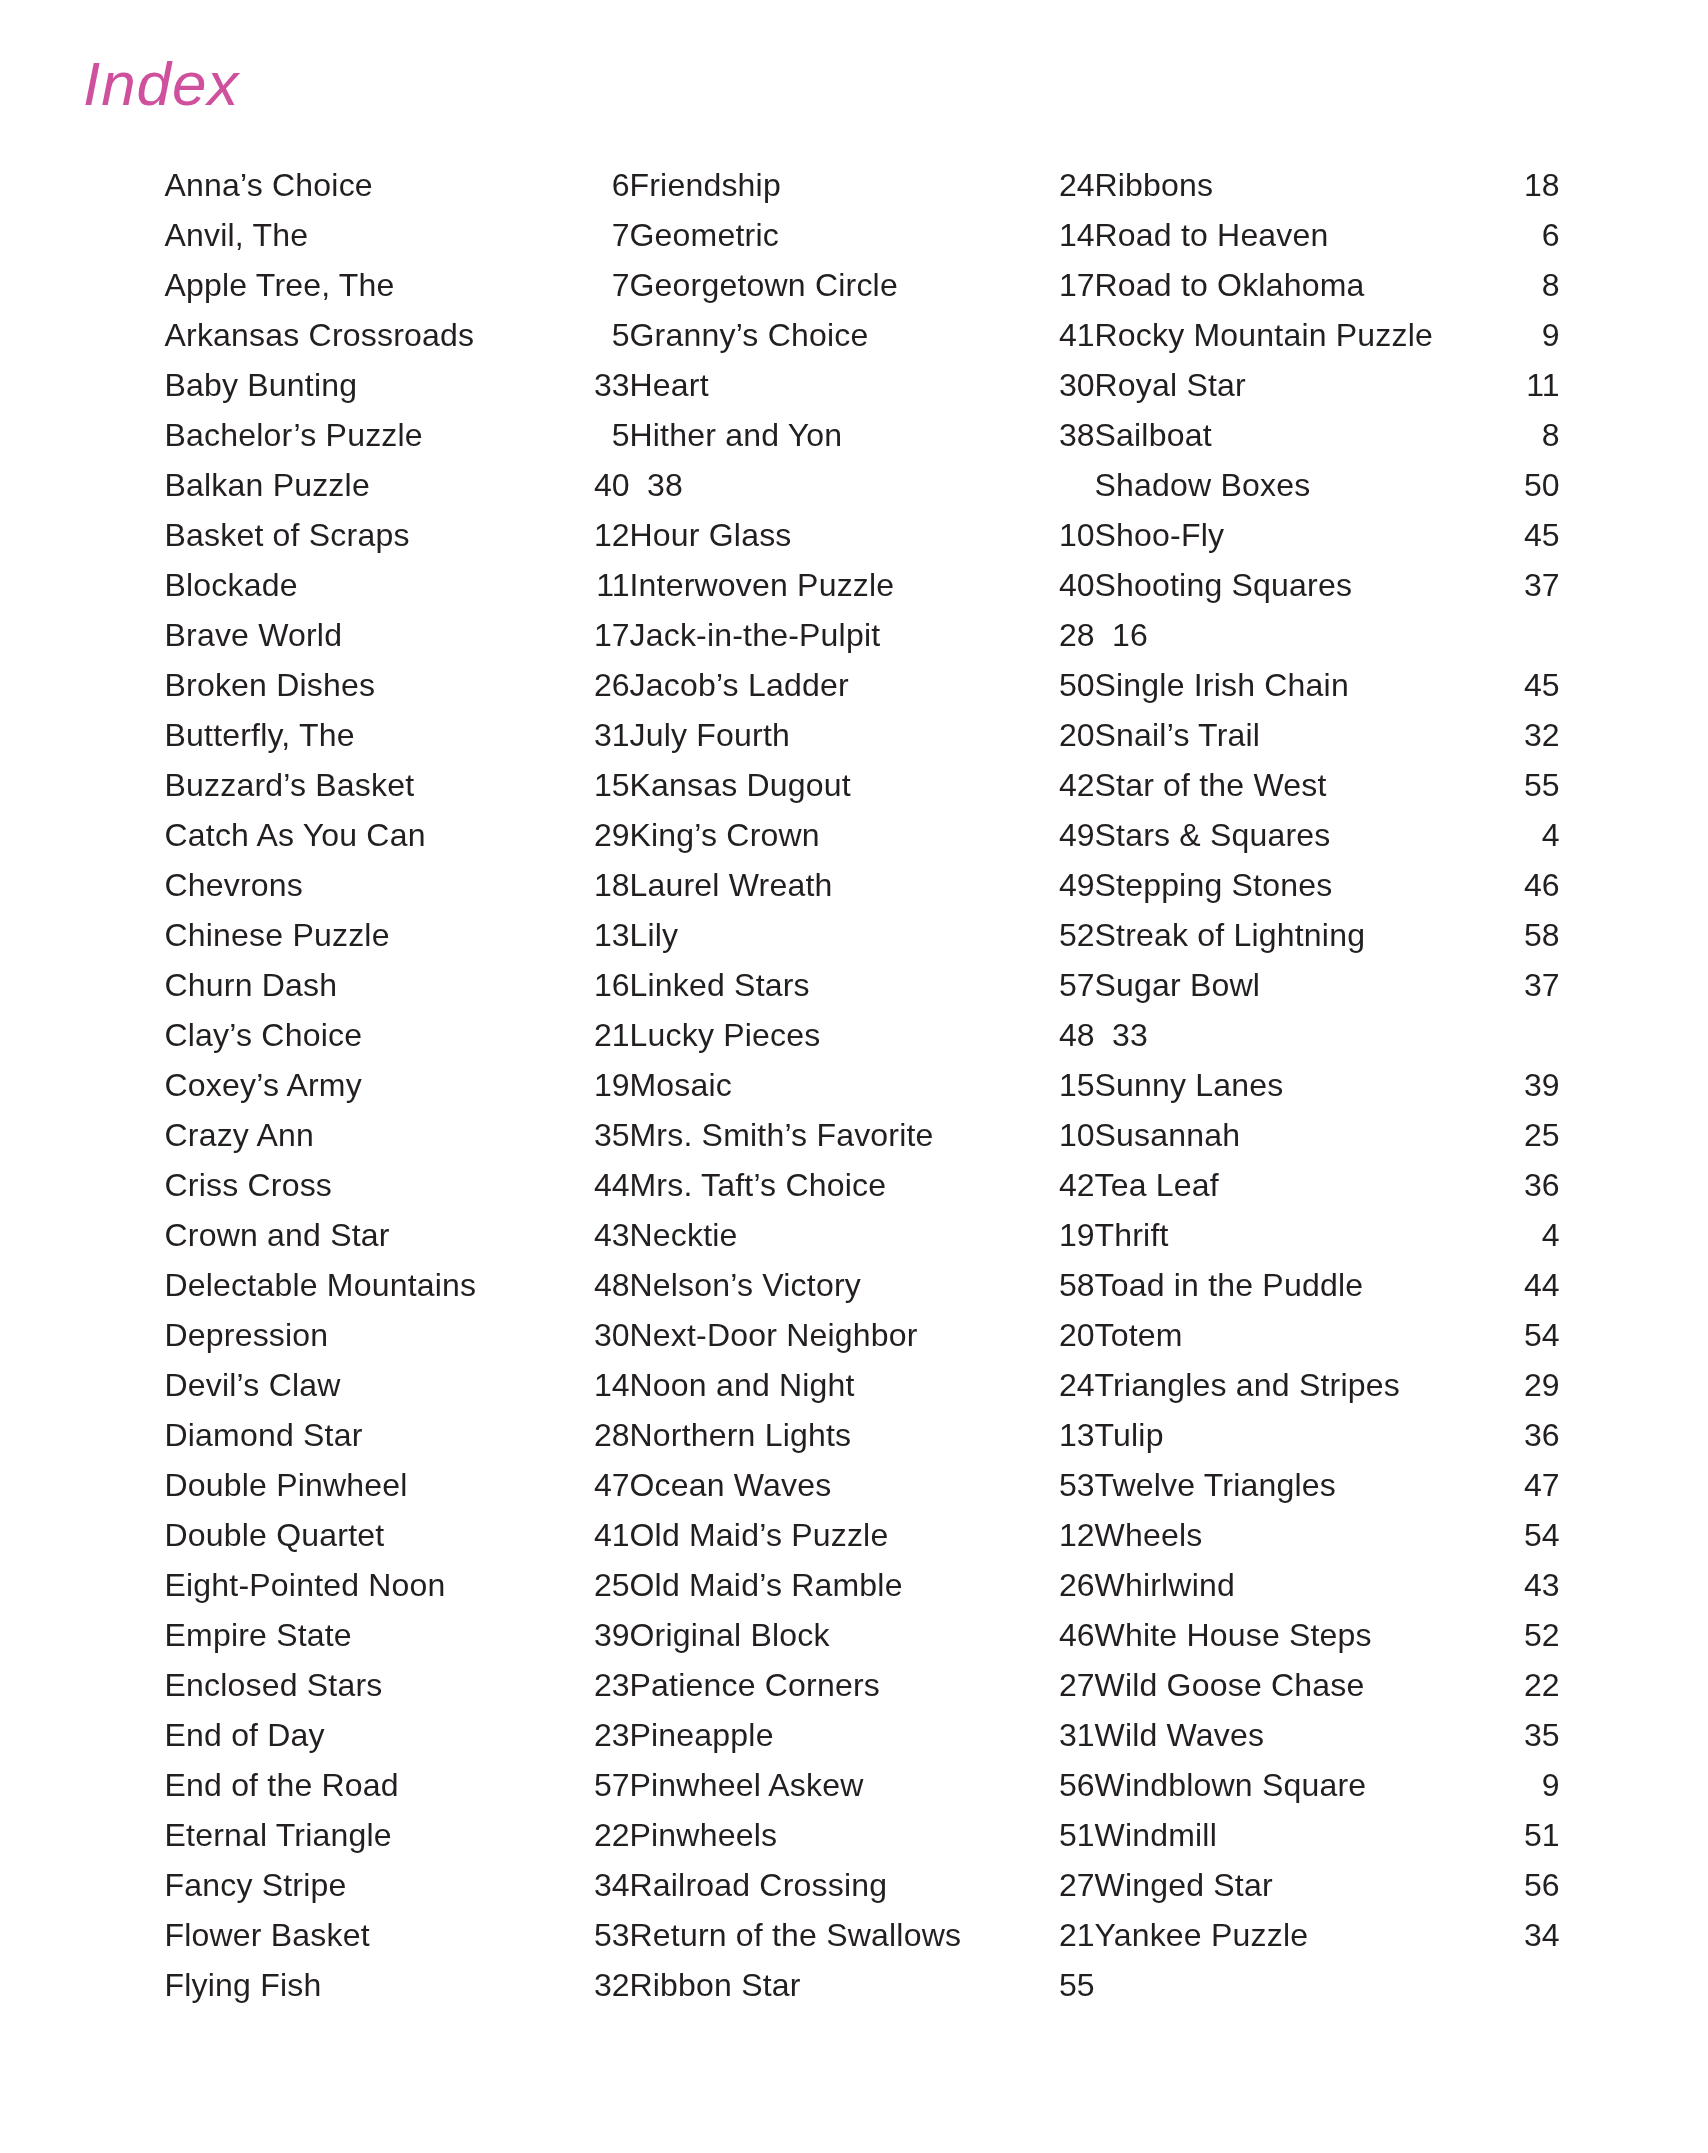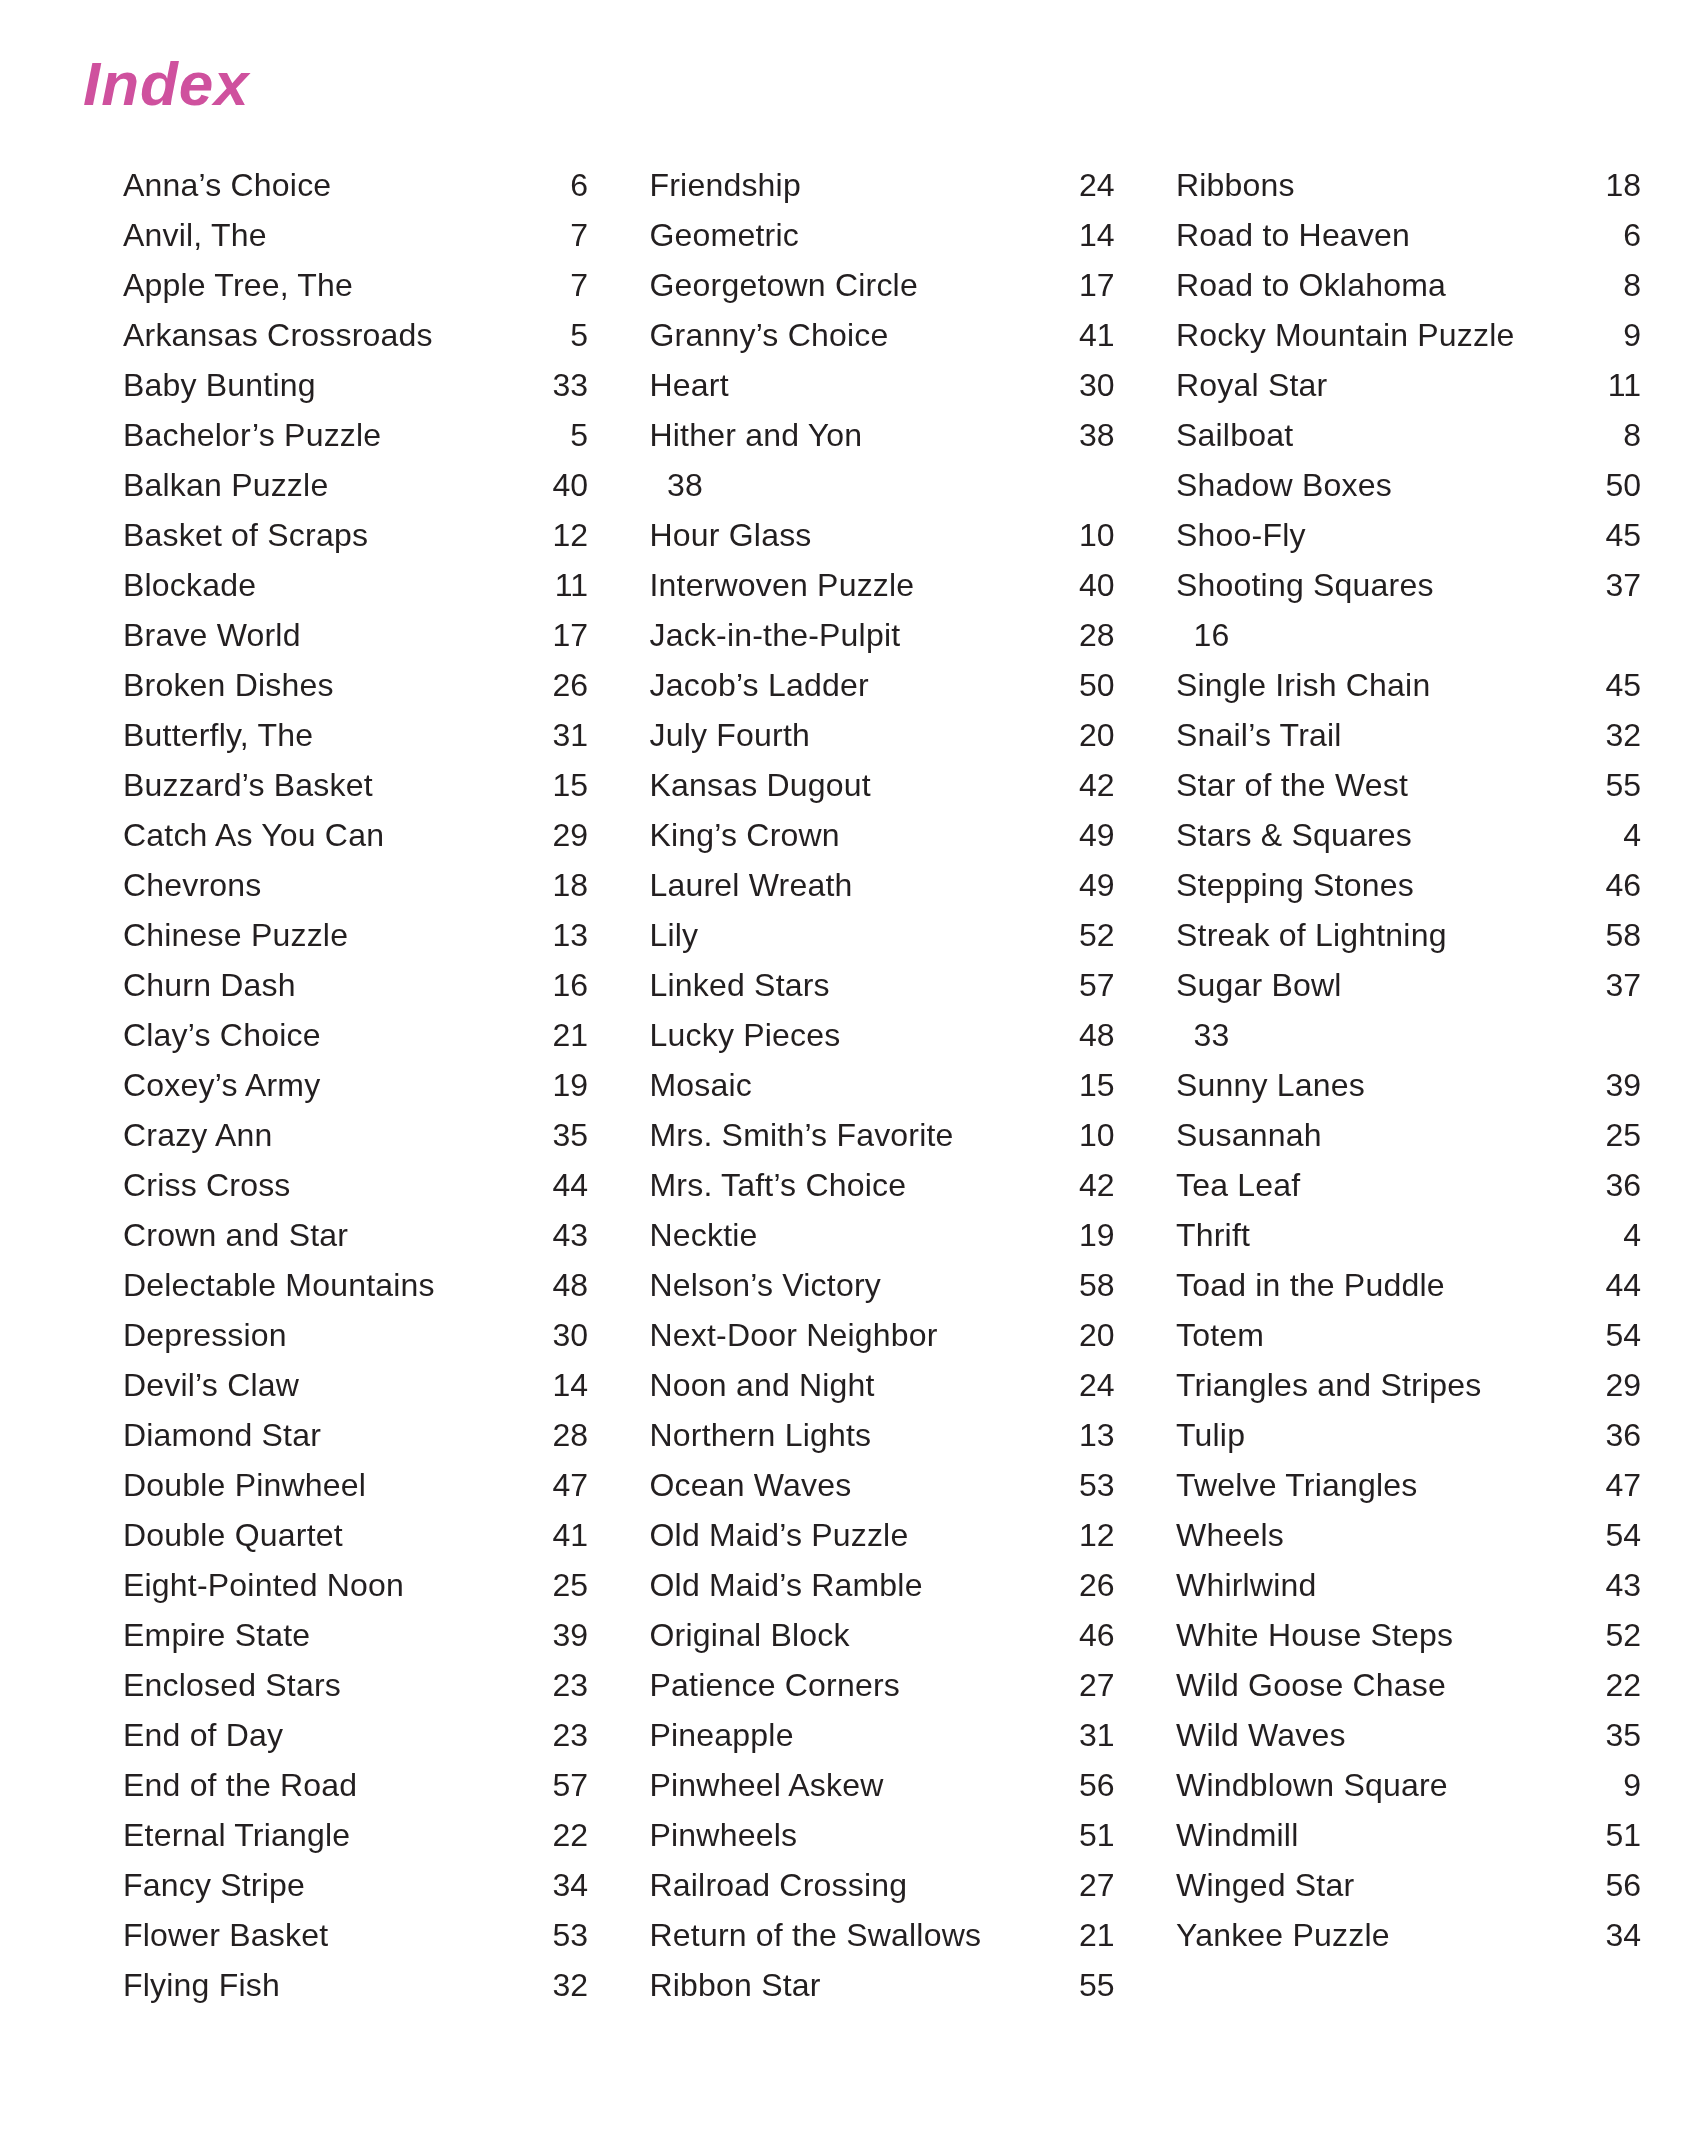--- a/index.html
+++ b/index.html
@@ -14,31 +14,30 @@
     box-sizing: border-box;
     background: #ffffff;
     padding: 51px 67px 0 83px;
     font-family: "Liberation Sans", sans-serif;
     color: #231f20;
     overflow: hidden;
   }
   .title {
     font-size: 62px;
     line-height: 1.05;
-    font-weight: bold;
+    font-weight: normal;
     font-style: italic;
     letter-spacing: 0.9px;
     margin: 0 0 44px 0;
     color: #cf519e;
   }
   .columns {
     display: flex;
-    justify-content: space-between;
+    justify-content: center;
     align-items: flex-start;
-    margin-left: 40px;
   }
   .column {
     width: 465px;
   }
   .row {
     display: flex;
     justify-content: space-between;
     align-items: baseline;
     height: 50px;
     line-height: 50px;

